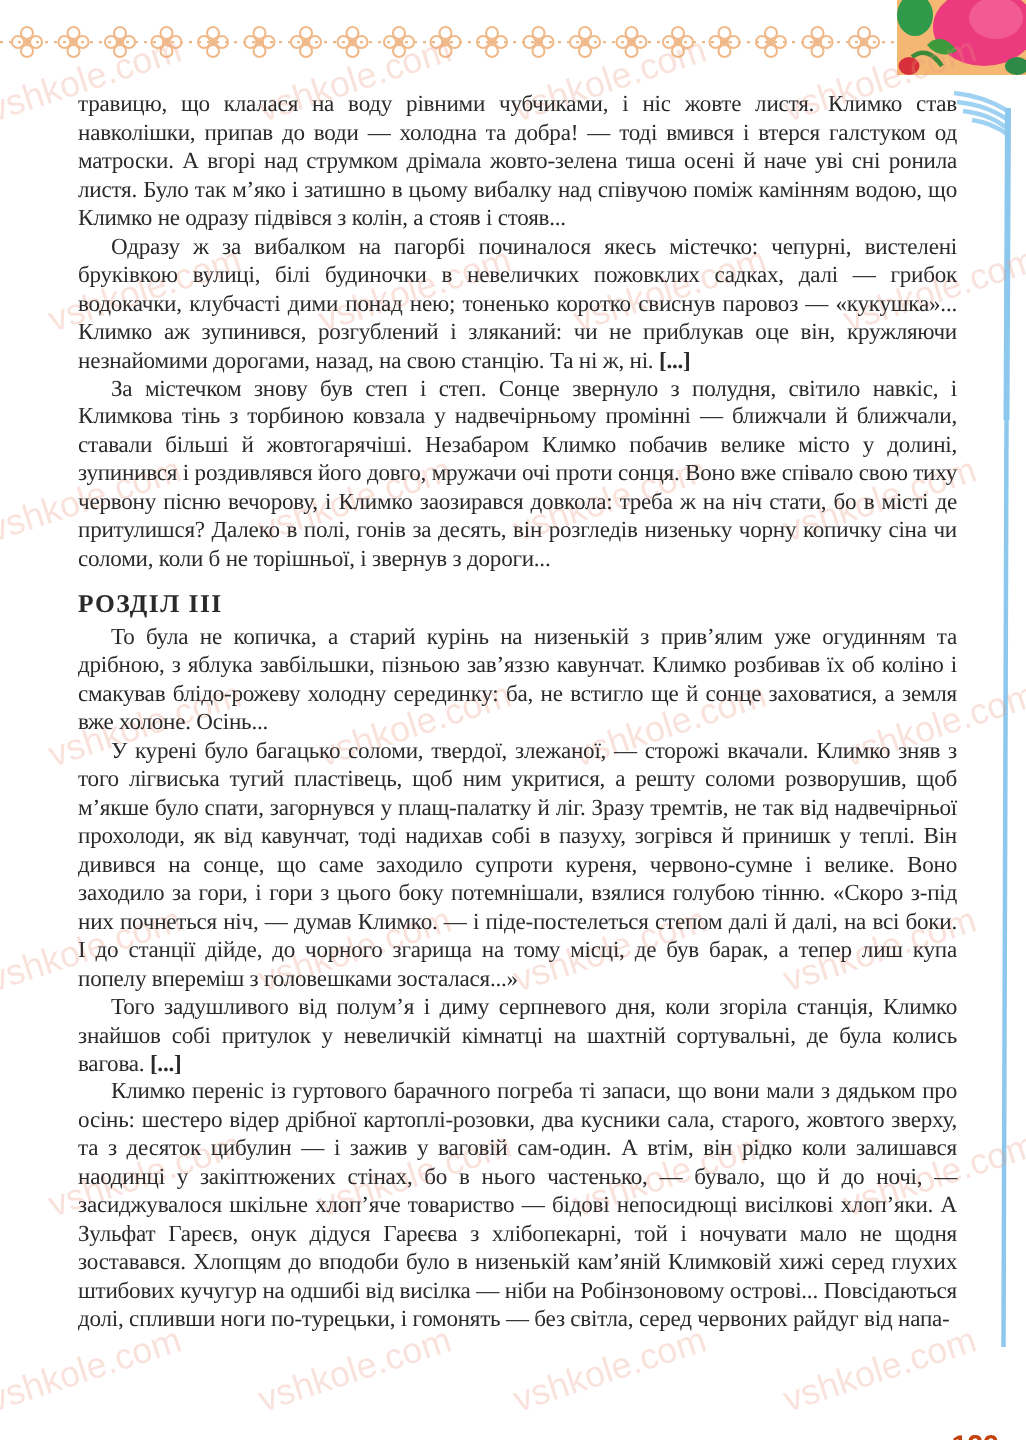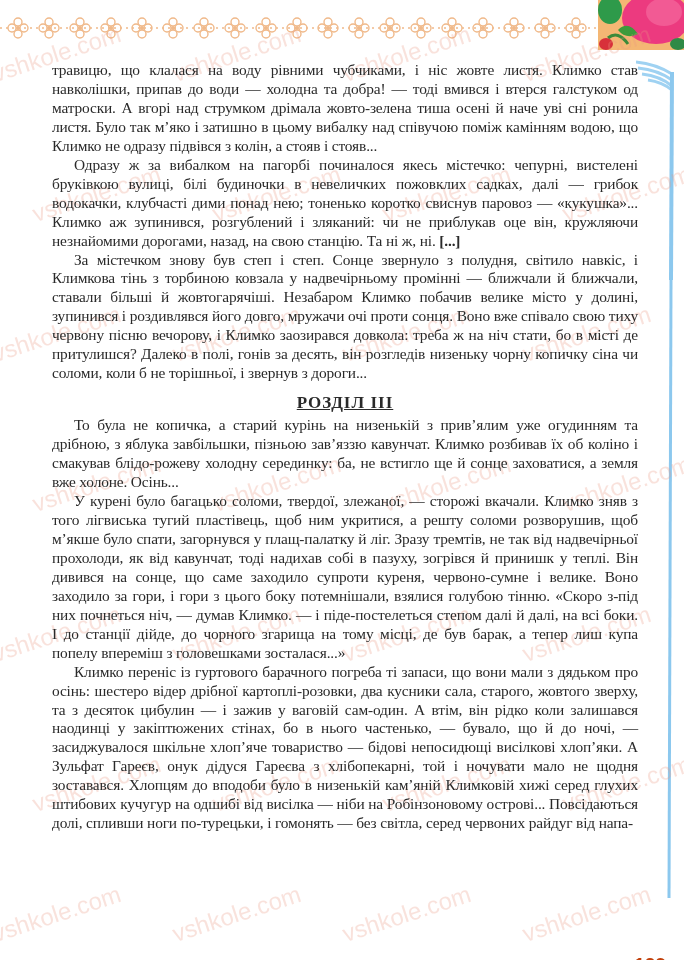--- a/index.html
+++ b/index.html
@@ -24,22 +24,22 @@
   .blue-deco svg { width: 100%; height: 100%; }
   .page-text {
     position: absolute; left: 52px; top: 61px; width: 586px;
     font-size: 15.4px; line-height: 18.95px; text-align: justify;
     letter-spacing: -0.15px;
   }
   .page-text p { margin: 0; text-indent: 0; font-family: Liberation Serif, serif; }
   .page-text p.indent { text-indent: 22px; }
   .chapter-title {
     font-family: "Liberation Serif", "DejaVu Serif", serif;
-    font-weight: bold; font-size: 17px; text-align: center;
-    letter-spacing: 1px; margin: 10px 0 3px 0; line-height: 20px; text-decoration: underline;
+    font-weight: bold; font-size: 17px; 
+    letter-spacing: 1px; margin: 10px 0 3px 0; line-height: 20px;
   }
   .ellipsis-bracket { font-weight: bold; }
   .page-number {
     position: absolute; right: 18px; top: 954px;
     font-size: 19px; font-weight: bold; color: #c2410c;
   }
   .watermark {
     position: absolute; color: rgba(232,150,130,0.28);
     font-size: 24px; transform: rotate(-18deg); pointer-events: none;
     font-family: "Liberation Sans", sans-serif;
@@ -245,17 +245,18 @@
 <div class="page-text">
   <div id="before-block">
       <p><span>травицю, що клалася на воду рівними чубчиками, і ніс жовте листя. Климко став навколішки, припав до води — холодна та добра! — тоді вмився і втерся галстуком од матроски. А вгорі над струмком дрімала жовто-зелена тиша осені й наче уві сні ронила листя. Було так м’яко і затишно в цьому вибалку над співучою поміж камінням водою, що Климко не одразу підвівся з колін, а стояв і стояв...</span></p>
       <p class="indent"><span>Одразу ж за вибалком на пагорбі починалося якесь містечко: чепурні, вистелені бруківкою вулиці, білі будиночки в невеличких пожовклих садках, далі — грибок водокачки, клубчасті дими понад нею; тоненько коротко свиснув паровоз — «кукушка»... Климко аж зупинився, розгублений і зляканий: чи не приблукав оце він, кружляючи незнайомими дорогами, назад, на свою станцію. Та ні ж, ні. </span><span class="ellipsis-bracket">[...]</span></p>
       <p class="indent"><span>За містечком знову був степ і степ. Сонце звернуло з полудня, світило навкіс, і Климкова тінь з торбиною ковзала у надвечірньому промінні — ближчали й ближчали, ставали більші й жовтогарячіші. Незабаром Климко побачив велике місто у долині, зупинився і роздивлявся його довго, мружачи очі проти сонця. Воно вже співало свою тиху червону пісню вечорову, і Климко заозирався довкола: треба ж на ніч стати, бо в місті де притулишся? Далеко в полі, гонів за десять, він розгледів низеньку чорну копичку сіна чи соломи, коли б не торішньої, і звернув з дороги...</span></p>
     </div>
   <div class="chapter-title">РОЗДІЛ III</div>
   <div id="after-block">
       <p class="indent"><span>То була не копичка, а старий курінь на низенькій з прив’ялим уже огудинням та дрібною, з яблука завбільшки, пізньою зав’яззю кавунчат. Климко розбивав їх об коліно і смакував блідо-рожеву холодну серединку: ба, не встигло ще й сонце заховатися, а земля вже холоне. Осінь...</span></p>
       <p class="indent"><span>У курені було багацько соломи, твердої, злежаної, — сторожі вкачали. Климко зняв з того лігвиська тугий пластівець, щоб ним укритися, а решту соломи розворушив, щоб м’якше було спати, загорнувся у плащ-палатку й ліг. Зразу тремтів, не так від надвечірньої прохолоди, як від кавунчат, тоді надихав собі в пазуху, зогрівся й принишк у теплі. Він дивився на сонце, що саме заходило супроти куреня, червоно-сумне і велике. Воно заходило за гори, і гори з цього боку потемнішали, взялися голубою тінню. «Скоро з-під них почнеться ніч, — думав Климко. — і піде-постелеться степом далі й далі, на всі боки. І до станції дійде, до чорного згарища на тому місці, де був барак, а тепер лиш купа попелу впереміш з головешками зосталася...»</span></p>
+      <p class="indent"><span>Того задушливого від полум’я і диму серпневого дня, коли згоріла станція, Климко знайшов собі притулок у невеличкій кімнатці на шахтній сортувальні, де була колись вагова. </span><span class="ellipsis-bracket">[...]</span></p>
       <p class="indent"><span>Климко переніс із гуртового барачного погреба ті запаси, що вони мали з дядьком про осінь: шестеро відер дрібної картоплі-розовки, два кусники сала, старого, жовтого зверху, та з десяток цибулин — і зажив у ваговій сам-один. А втім, він рідко коли залишався наодинці у закіптюжених стінах, бо в нього частенько, — бувало, що й до ночі, — засиджувалося шкільне хлоп’яче товариство — бідові непосидющі висілкові хлоп’яки. А Зульфат Гареєв, онук дідуся Гареєва з хлібопекарні, той і ночувати мало не щодня зоставався. Хлопцям до вподоби було в низенькій кам’яній Климковій хижі серед глухих штибових кучугур на одшибі від висілка — ніби на Робінзоновому острові... Повсідаються долі, спливши ноги по-турецьки, і гомонять — без світла, серед червоних райдуг від напа-</span></p>
     </div>
 </div>
 
 <div class="page-number">129</div>
 
 </body></html>

